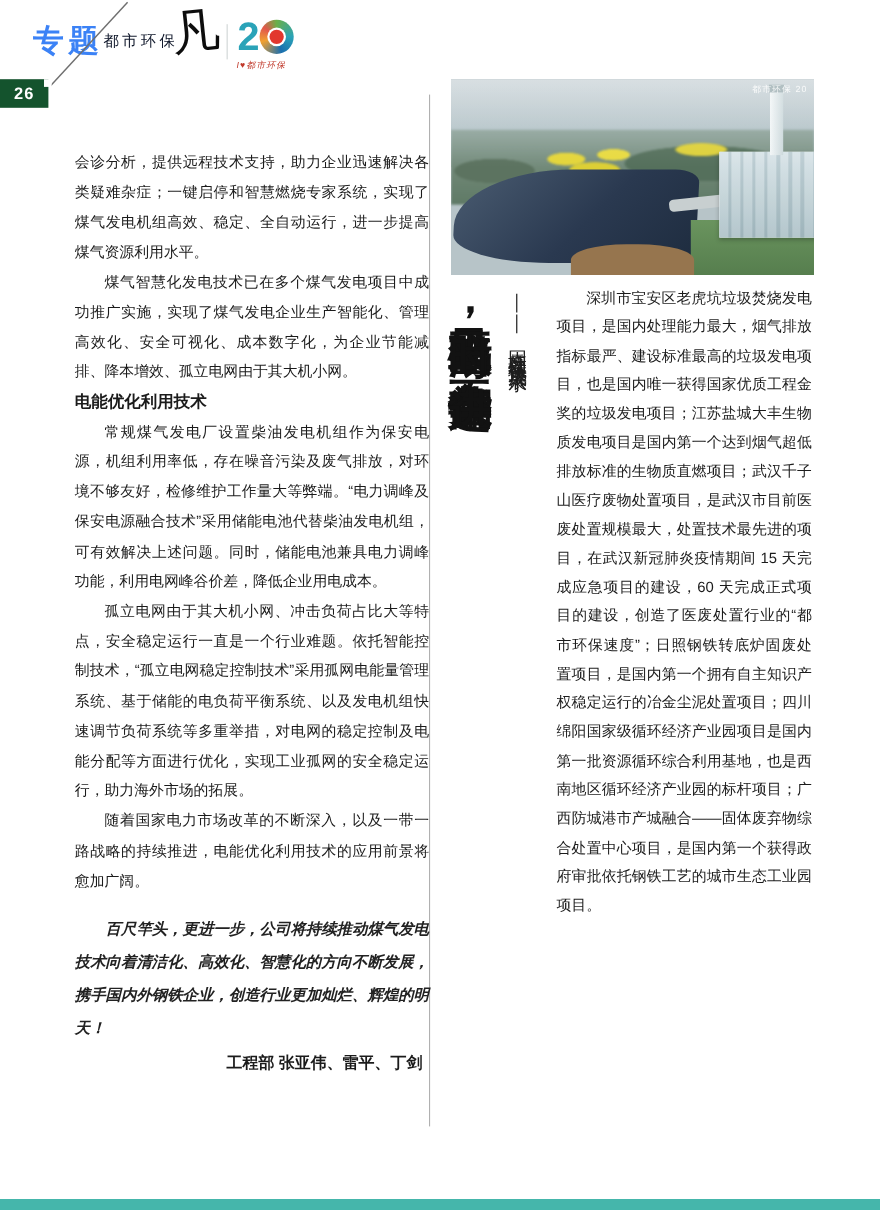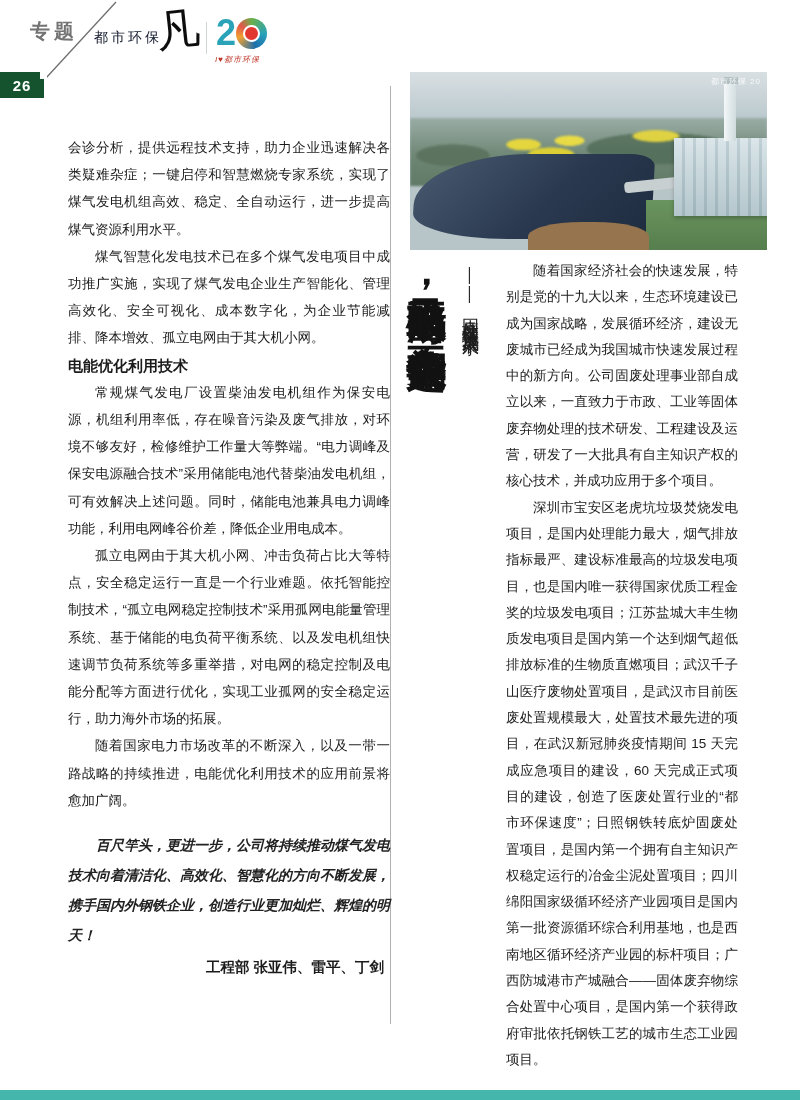--- a/index.html
+++ b/index.html
@@ -1,37 +1,37 @@
 <!DOCTYPE html>
 <html><head>
 <meta charset="utf-8">
 <style>
   html,body{margin:0;padding:0;background:#e8e8e8;}
   .page{
     position:relative;width:800px;height:1100px;margin:0 auto;background:#fff;
     font-family:"Liberation Sans",sans-serif;color:#1b1b1b;overflow:hidden;
   }
   
-  .section-tag{position:absolute;left:30px;top:18px;font-size:20px;font-weight:bold;letter-spacing:4px;color:#737373;}
+  .section-tag{position:absolute;left:30px;top:18px;font-size:28px;font-weight:bold;letter-spacing:4px;color:#3b82f6;}
   .diag-svg{position:absolute;left:0;top:0;width:160px;height:110px;pointer-events:none;}
   .brand-name{position:absolute;left:94px;top:29px;font-size:14px;letter-spacing:3px;color:#0f172a;font-family:Liberation Mono, monospace;}
   .brand-glyph{position:absolute;left:156px;top:8px;font-size:44px;font-family:"DejaVu Serif",serif;color:#0d0d0d;transform:rotate(-6deg);line-height:1;}
   .logo-divider{position:absolute;left:206px;top:22px;width:1px;height:32px;background:#cfd4d4;}
   .anniv{position:absolute;left:216px;top:13px;display:flex;align-items:center;height:40px;}
   .anniv-digit{font-size:36px;font-weight:900;color:#2aa3b8;line-height:1;letter-spacing:-1px;}
   .anniv-ring{position:relative;display:inline-block;width:31px;height:31px;margin-left:1px;border-radius:50%;
     background:conic-gradient(#6ab04a,#2aa3b8 25%,#1b6fae 45%,#f0a030 70%,#e2574b 85%,#6ab04a);}
   .anniv-ring::before{content:"";position:absolute;inset:7px;background:#fff;border-radius:50%;}
   .anniv-dot{position:absolute;left:9px;top:9px;width:13px;height:13px;border-radius:50%;background:#e2372e;z-index:1;}
   .anniv-caption{position:absolute;left:215px;top:54px;font-size:8px;color:#c0392b;letter-spacing:1px;white-space:nowrap;font-style:italic;}
   .page-badge{position:absolute;left:0;top:72px;width:44px;height:26px;display:flex;align-items:center;justify-content:center;
     color:#fff;font-size:15px;font-weight:bold;letter-spacing:1px;}
   .badge-notch{position:absolute;left:40px;top:72px;width:7px;height:7px;background:#fff;}
   
-  .photo{position:absolute;left:410px;top:72px;width:357px;height:178px;overflow:hidden;background:#b7c4c8;}
+  .photo{position:absolute;left:410px;top:72px;width:330px;height:178px;overflow:hidden;background:#b7c4c8;}
   .ph{position:absolute;}
   .ph-sky{left:0;top:0;width:100%;height:45%;background:linear-gradient(#cdd6da,#aebfc4 70%,#9fb2ae);}
   .ph-hills{left:0;top:26%;width:100%;height:38%;
     background:
       radial-gradient(60px 18px at 12% 55%, #5c7360 60%, transparent 62%),
       radial-gradient(90px 22px at 38% 70%, #617c63 60%, transparent 62%),
       radial-gradient(120px 26px at 70% 45%, #55705c 60%, transparent 62%),
       radial-gradient(90px 20px at 92% 60%, #4e6a57 60%, transparent 62%),
       linear-gradient(#8fa49c, #6d8573 60%, #5f7a66);
     filter:blur(1px);}
@@ -125,19 +125,18 @@
     <p>煤气智慧化发电技术已在多个煤气发电项目中成功推广实施，实现了煤气发电企业生产智能化、管理高效化、安全可视化、成本数字化，为企业节能减排、降本增效、孤立电网由于其大机小网。</p>
     <p class="sec-heading">电能优化利用技术</p>
     <p>常规煤气发电厂设置柴油发电机组作为保安电源，机组利用率低，存在噪音污染及废气排放，对环境不够友好，检修维护工作量大等弊端。“电力调峰及保安电源融合技术”采用储能电池代替柴油发电机组，可有效解决上述问题。同时，储能电池兼具电力调峰功能，利用电网峰谷价差，降低企业用电成本。</p>
     <p>孤立电网由于其大机小网、冲击负荷占比大等特点，安全稳定运行一直是一个行业难题。依托智能控制技术，“孤立电网稳定控制技术”采用孤网电能量管理系统、基于储能的电负荷平衡系统、以及发电机组快速调节负荷系统等多重举措，对电网的稳定控制及电能分配等方面进行优化，实现工业孤网的安全稳定运行，助力海外市场的拓展。</p>
     <p>随着国家电力市场改革的不断深入，以及一带一路战略的持续推进，电能优化利用技术的应用前景将愈加广阔。</p>
     <p class="closing">百尺竿头，更进一步，公司将持续推动煤气发电技术向着清洁化、高效化、智慧化的方向不断发展，携手国内外钢铁企业，创造行业更加灿烂、辉煌的明天！</p>
     <div class="byline">工程部 张亚伟、雷平、丁剑</div>
   </div>
 
   <div class="right-col">
-    <p>随着国家经济社会的快速发展，特别是党的十九大以来，生态环境建设已成为国家战略，发展循环经济，建设无废城市已经成为我国城市快速发展过程中的新方向。公司固废处理事业部自成立以来，一直致力于市政、工业等固体废弃物处理的技术研发、工程建设及运营，研发了一大批具有自主知识产权的核心技术，并成功应用于多个项目。</p>
     <p>深圳市宝安区老虎坑垃圾焚烧发电项目，是国内处理能力最大，烟气排放指标最严、建设标准最高的垃圾发电项目，也是国内唯一获得国家优质工程金奖的垃圾发电项目；江苏盐城大丰生物质发电项目是国内第一个达到烟气超低排放标准的生物质直燃项目；武汉千子山医疗废物处置项目，是武汉市目前医废处置规模最大，处置技术最先进的项目，在武汉新冠肺炎疫情期间 15 天完成应急项目的建设，60 天完成正式项目的建设，创造了医废处置行业的“都市环保速度”；日照钢铁转底炉固废处置项目，是国内第一个拥有自主知识产权稳定运行的冶金尘泥处置项目；四川绵阳国家级循环经济产业园项目是国内第一批资源循环综合利用基地，也是西南地区循环经济产业园的标杆项目；广西防城港市产城融合——固体废弃物综合处置中心项目，是国内第一个获得政府审批依托钢铁工艺的城市生态工业园项目。</p>
   </div>
 
   <div class="footer-bar" style="background: rgb(69, 182, 171);"></div>
 
 </div>
 
 </body></html>

